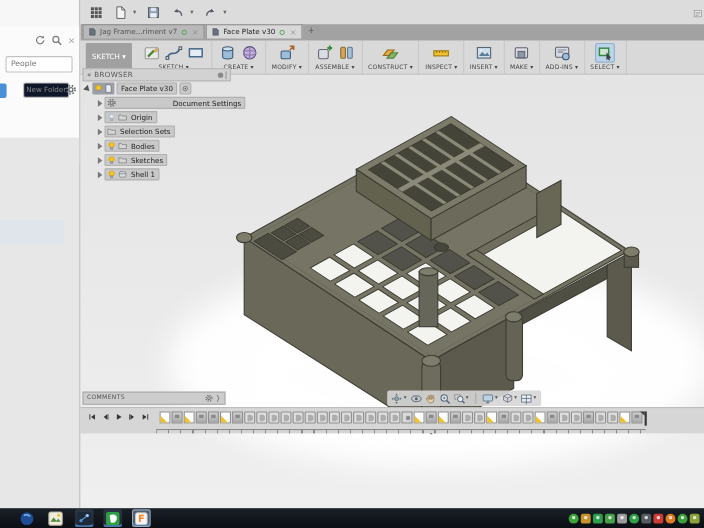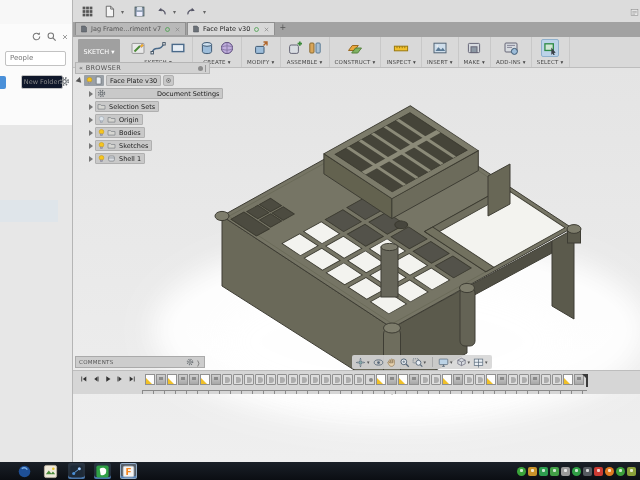--- a/index.html
+++ b/index.html
@@ -517,41 +517,41 @@
                 </svg>
               </span>
               <span style="padding-left: 2px; margin-left: 48px;">Document Settings</span>
             </span>
           </div>
           <div class="b-row">
             <span class="b-tri"></span>
             <span class="b-chip">
               <span class="bi">
                 <svg viewBox="0 0 16 16" aria-hidden="true">
+                  <circle cx="8" cy="6.8" r="4.2" fill="#dde4ea" stroke="#9aa6b0"></circle>
+                  <rect x="6.2" y="10.6" width="3.6" height="3" fill="#bcc" stroke="#99a"></rect>
+                </svg>
+              </span>
+              <span class="bi">
+                <svg viewBox="0 0 16 16" aria-hidden="true">
                   <path d="M1.8 4.6h4.4l1.4 1.6h6.6v6.4H1.8z" fill="#d6d6d2" stroke="#6b7075"></path>
                 </svg>
               </span>
-              <span style="padding-left: 2px;">Selection Sets</span>
+              <span style="padding-left: 2px;">Origin</span>
             </span>
           </div>
           <div class="b-row">
             <span class="b-tri"></span>
             <span class="b-chip">
               <span class="bi">
                 <svg viewBox="0 0 16 16" aria-hidden="true">
-                  <circle cx="8" cy="6.8" r="4.2" fill="#dde4ea" stroke="#9aa6b0"></circle>
-                  <rect x="6.2" y="10.6" width="3.6" height="3" fill="#bcc" stroke="#99a"></rect>
-                </svg>
-              </span>
-              <span class="bi">
-                <svg viewBox="0 0 16 16" aria-hidden="true">
                   <path d="M1.8 4.6h4.4l1.4 1.6h6.6v6.4H1.8z" fill="#d6d6d2" stroke="#6b7075"></path>
                 </svg>
               </span>
-              <span style="padding-left: 2px;">Origin</span>
+              <span style="padding-left: 2px;">Selection Sets</span>
             </span>
           </div>
           <div class="b-row">
             <span class="b-tri"></span>
             <span class="b-chip">
               <span class="bi">
                 <svg viewBox="0 0 16 16" aria-hidden="true">
                   <circle cx="8" cy="6.8" r="4.2" fill="#f7c51e" stroke="#c79a10"></circle>
                   <rect x="6.2" y="10.6" width="3.6" height="3" fill="#aab" stroke="#889"></rect>
                 </svg>

